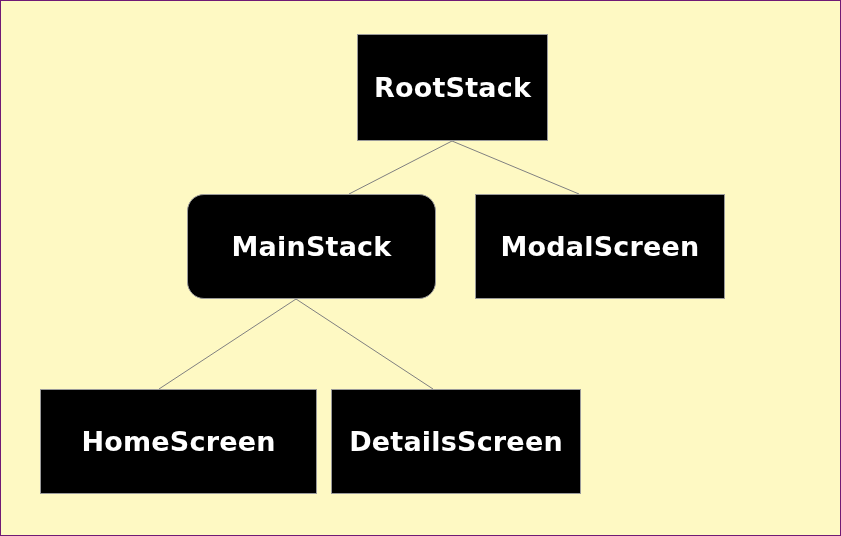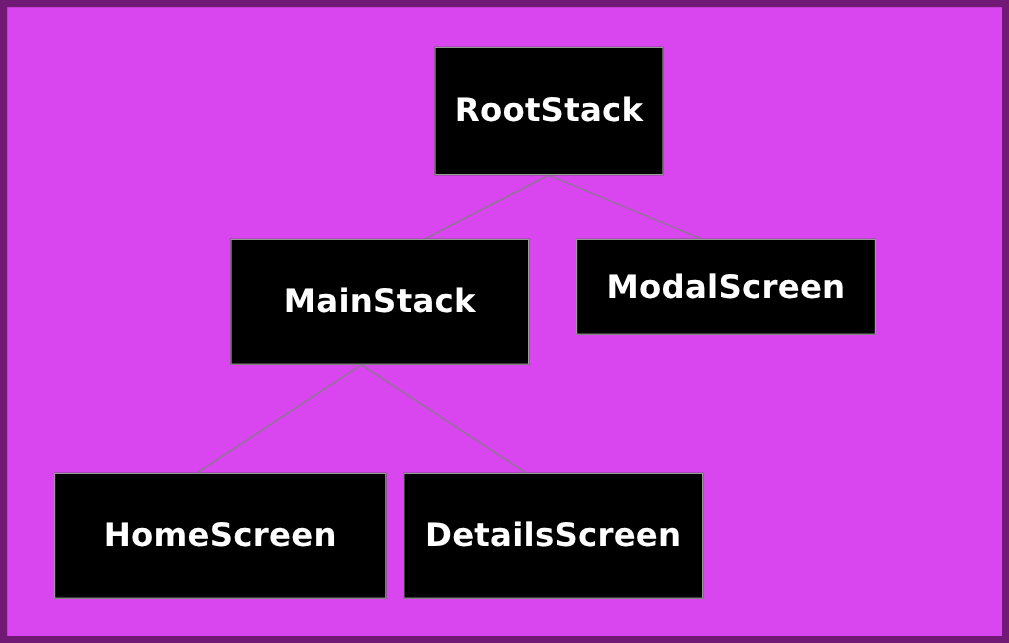--- a/index.html
+++ b/index.html
@@ -8,23 +8,23 @@
     padding: 0;
     background: #ffffff;
   }
   body {
     font-family: "DejaVu Sans", "Liberation Sans", sans-serif;
   }
   #canvas {
     position: relative;
     width: 841px;
     height: 536px;
-    background: #d946ef;
+    background: #fef9c3;
     box-sizing: border-box;
-    border: 6px solid #701a75;
+    border: 1px solid #701a75;
     overflow: hidden;
   }
   #edge-layer {
     position: absolute;
     left: 0;
     top: 0;
     width: 841px;
     height: 536px;
     pointer-events: none;
   }
@@ -43,22 +43,22 @@
     font-family: "DejaVu Sans", "Liberation Sans", sans-serif;
     font-weight: bold;
     font-size: 27px;
     line-height: 1;
     letter-spacing: 0.2px;
     white-space: nowrap;
     text-align: center;
   }
   
   #node-root-stack      { left: 356px; top: 33px;  width: 191px; height: 107px; }
-  #node-main-stack      { left: 186px; top: 193px; width: 249px; height: 105px; }
-  #node-modal-screen    { left: 474px; top: 193px; width: 250px; height: 80px; }
+  #node-main-stack      { left: 186px; top: 193px; width: 249px; height: 105px; border-radius: 17px; }
+  #node-modal-screen    { left: 474px; top: 193px; width: 250px; height: 105px; }
   #node-home-screen     { left: 39px;  top: 388px; width: 277px; height: 105px; }
   #node-details-screen  { left: 330px; top: 388px; width: 250px; height: 105px; }
 </style>
 </head>
 <body>
 
 <div id="canvas">
 
   <svg id="edge-layer" width="841" height="536" viewBox="0 0 841 536" xmlns="http://www.w3.org/2000/svg">
     <line x1="451" y1="140" x2="348" y2="193" stroke="#808080" stroke-width="1"></line>

